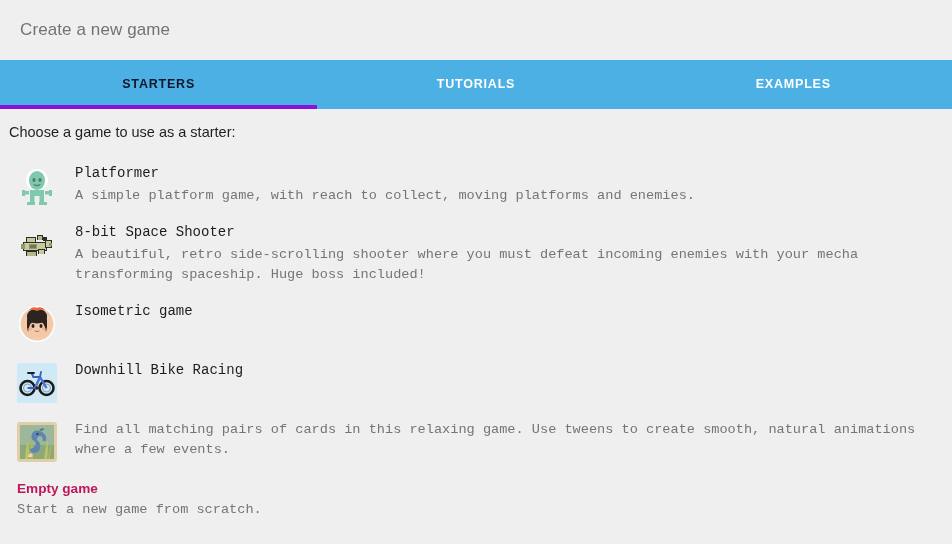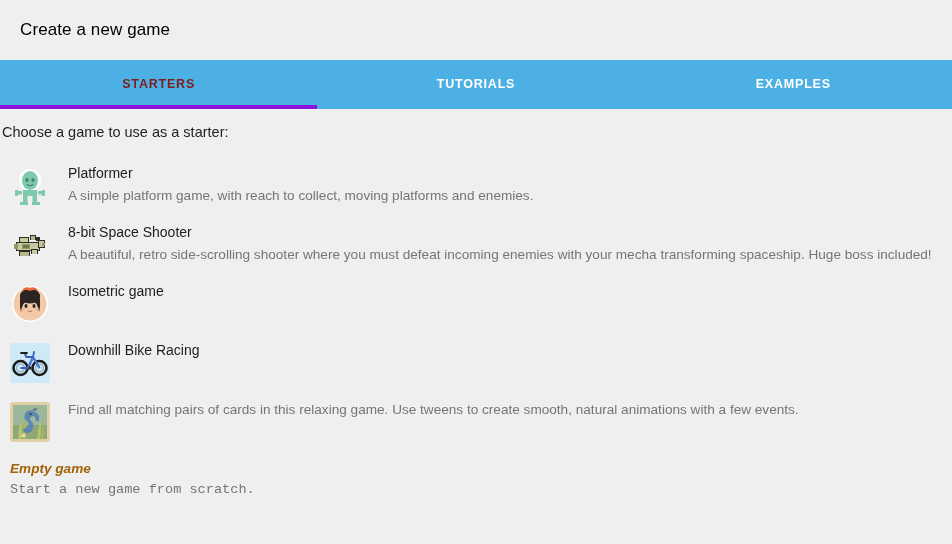--- a/index.html
+++ b/index.html
@@ -28,74 +28,76 @@
     height: 60px;
     display: flex;
     align-items: center;
     padding-left: 20px;
     box-sizing: border-box;
     background: #efefef;
   }
   .dialog-title {
     font-size: 17px;
     font-weight: 400;
-    color: #000000;
+    color: #737373;
     letter-spacing: .1px;
   }
 
   
   .tabbar {
     position: relative;
     height: 49px;
     background: #4cb0e4;
     display: flex;
     align-items: center;
   }
   .tab {
     flex: 1 1 0;
     text-align: center;
     font-size: 12.5px;
     font-weight: bold;
-    color: #7f1d1d;
+    color: #0f172a;
     letter-spacing: .8px;
     line-height: 45px;
     height: 45px;
     cursor: pointer;
     user-select: none;
   }
   .tab.inactive { color: #ffffff; }
   .tab-indicator {
     position: absolute;
     left: 0;
     bottom: 0;
     width: 317px;
     height: 4px;
     background: #8b13d9;
   }
 
   
   .content {
     padding: 0;
+    margin-left: 7px;
   }
   .choose-label {
     font-size: 14.5px;
     color: #1f1f1f;
     padding: 13px 0 0 2px;
     line-height: 20px;
   }
 
   .game-list {
     margin-top: 22px;
   }
   .game-item {
     display: flex;
     align-items: flex-start;
     padding: 0 8px 0 10px;
     margin-bottom: 17px;
     cursor: pointer;
+    font-family: Liberation Mono, monospace;
   }
 
   .game-thumb {
     width: 40px;
     height: 40px;
     flex: 0 0 40px;
     margin-right: 18px;
     margin-top: 2px;
     border-radius: 2px;
     overflow: hidden;
@@ -120,23 +122,22 @@
 
   
   .empty-row {
     padding: 0 0 0 10px;
     margin-top: 6px;
     cursor: pointer;
   }
   .empty-name {
     font-size: 13.6px;
     font-weight: bold;
-    color: #a16207;
-    line-height: 20px;
-    font-style: italic;
+    color: #be185d;
+    line-height: 20px;
   }
   .empty-desc {
     font-size: 13.6px;
     color: #757575;
     line-height: 20px;
     margin-top: 1px;
     font-family: Liberation Mono, monospace;
   }
 </style>
 </head>
@@ -274,21 +275,21 @@
             <path d="M13 37 q-1 -16 2 -20 q2 14 1 20 z" fill="#a8b85c"></path>
             <path d="M27 37 q2 -15 4 -19 q0 13 -1 19 z" fill="#b9c46a"></path>
             <path d="M31 37 q1 -12 3 -15 q0 10 -1 15 z" fill="#a8b85c"></path>
             <path d="M23 9 q-6 -2 -8 3 q-2 5 2 7 q3 2 1 5 q-2 3 -5 3 q0 4 4 4 q5 0 6 -5 q1 -5 -2 -7 q-2 -1.5 -0.5 -3.5 q2 -2.5 4 -1 q2 1.5 1 4 l3 1 q2 -5 -1.5 -8 q-2 -2 -4 -2.5 z" fill="#5f86b0"></path>
             <path d="M22 8 q3 -3 6 -1 q-2 0 -3 2 z" fill="#4e7196"></path>
             <circle cx="20.5" cy="12" r="1.1" fill="#23384d"></circle>
             <path d="M14 31 q-3 1 -3 4 q3 1 5 -1 z" fill="#e9d9a5"></path>
           </svg>
         </span>
         <div class="game-text">
-          <div class="game-desc">Find all matching pairs of cards in this relaxing game. Use tweens to create smooth, natural animations with a few events.</div>
+          <div class="game-desc">Find all matching pairs of cards in this relaxing game. Use tweens to create smooth, natural animations where a few events.</div>
         </div>
       </div>
 
     </div>
 
     <div class="empty-row">
       <div class="empty-name">Empty game</div>
       <div class="empty-desc">Start a new game from scratch.</div>
     </div>
 

